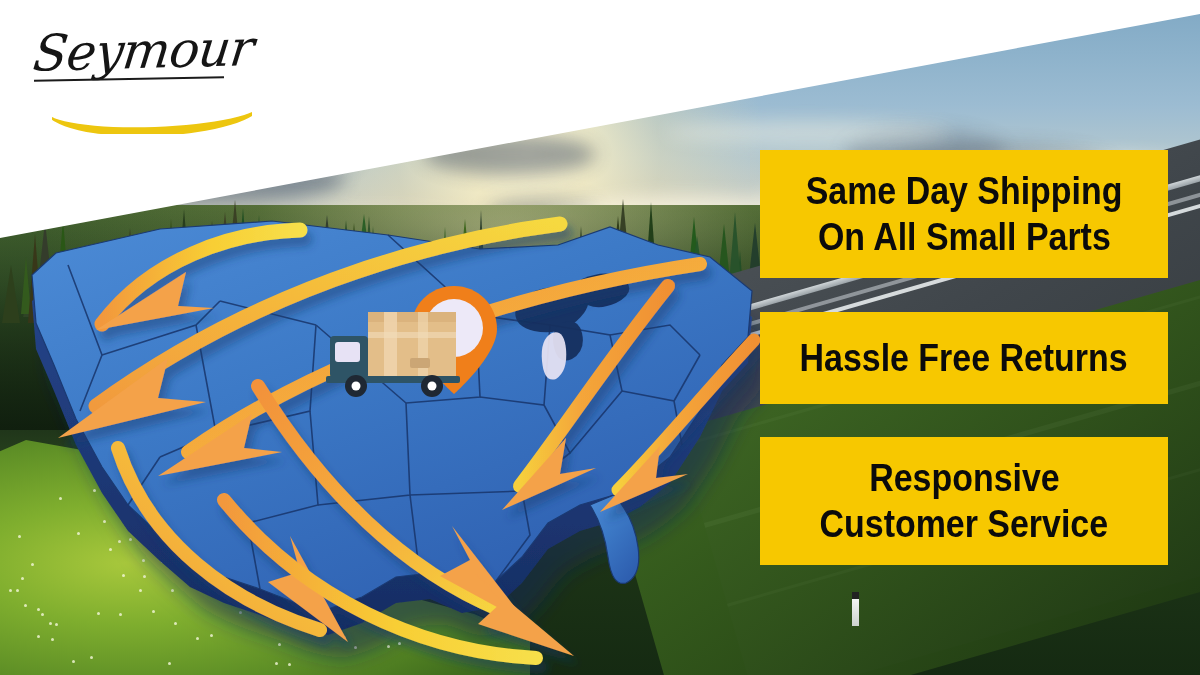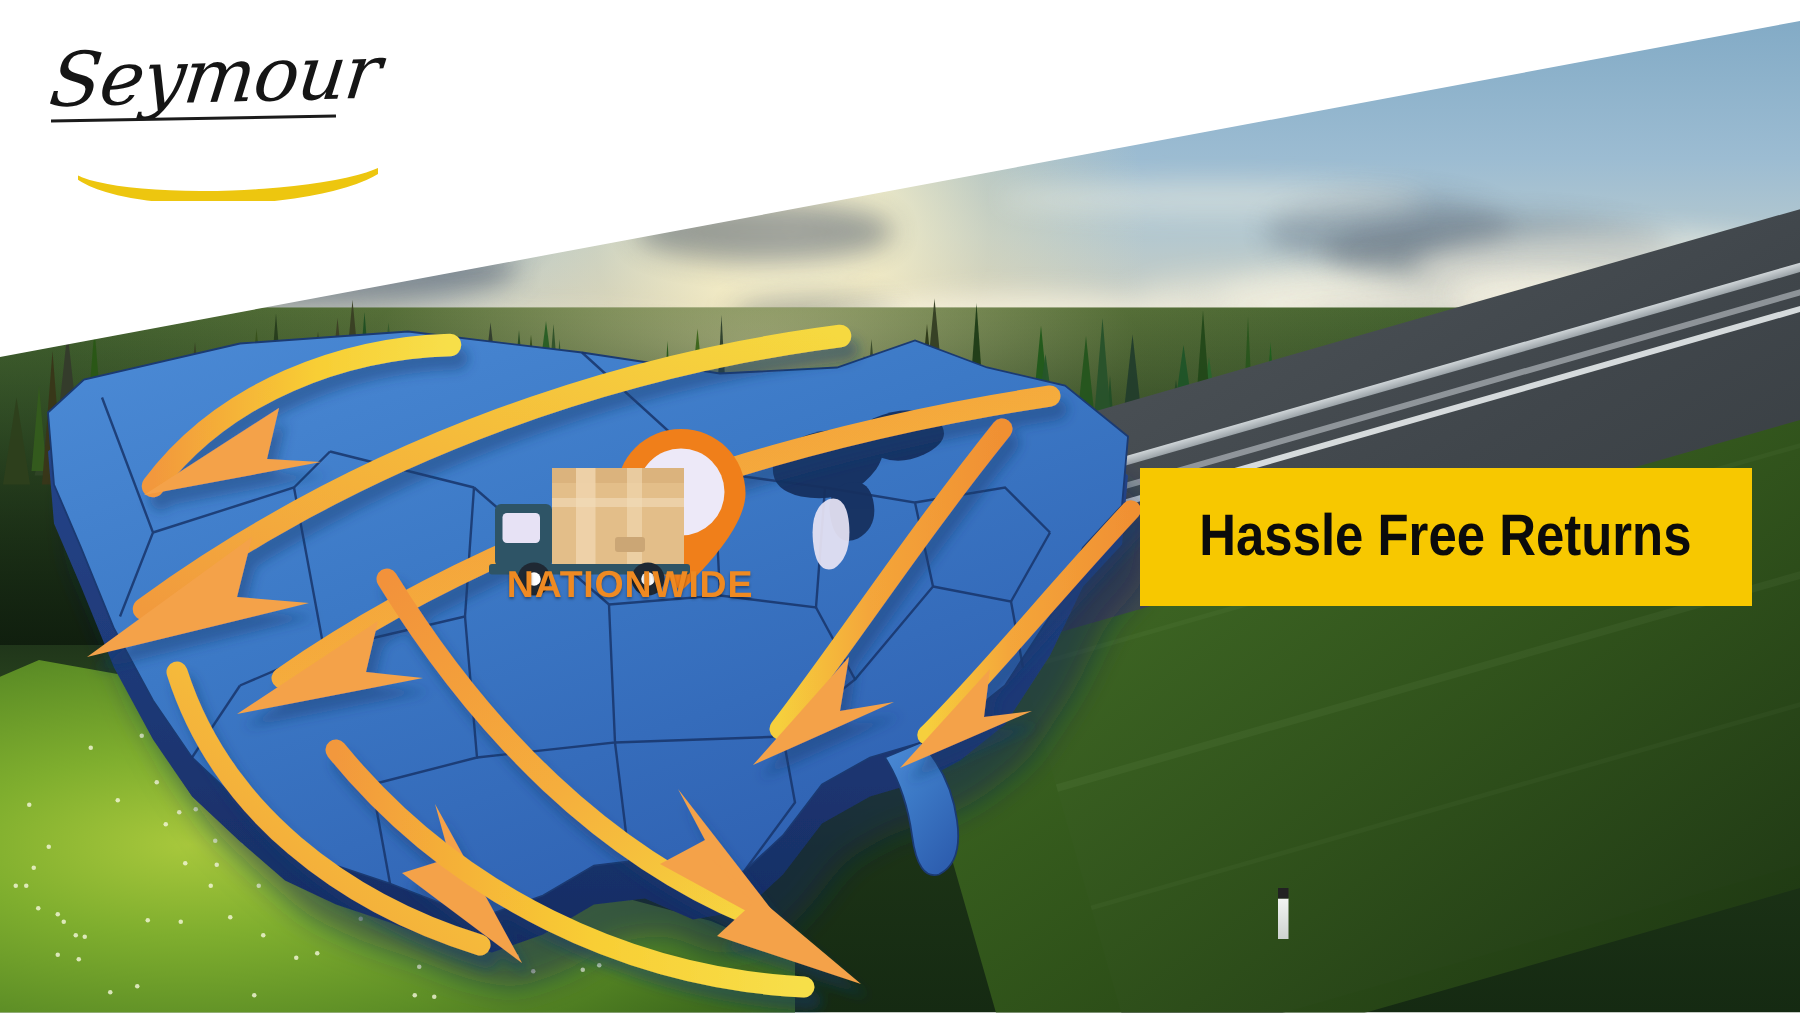--- a/index.html
+++ b/index.html
@@ -634,28 +634,35 @@
         <rect x="88" y="82" width="20" height="10" rx="2" fill="#CBA675"></rect>
         <rect x="4" y="100" width="134" height="7" rx="2" fill="#2E5466"></rect>
         <circle cx="34" cy="110" r="11" fill="#1F2833"></circle>
           <circle cx="34" cy="110" r="4.5" fill="#fff"></circle>
         <circle cx="110" cy="110" r="11" fill="#1F2833"></circle>
           <circle cx="110" cy="110" r="4.5" fill="#fff"></circle>
       </g>
     </svg>
   </div>
   <div class="nwtext">
-    <span class="nw1">NATIONWIDE</span>
   </div>
 
   <div class="logo">
     <div class="logoname">Seymour</div>
     <div class="logoline"></div>
     <div class="logoswoosh">
         <i></i>
       </div>
   </div>
 
+  <div class="box" id="box1">
+    <span>Same Day Shipping</span>
+    <span>On All Small Parts</span>
+  </div>
   <div class="box" id="box2">
     <span>Hassle Free Returns</span>
   </div>
+  <div class="box" id="box3">
+    <span>Responsive</span>
+    <span>Customer Service</span>
+  </div>
 
 </div>
 
 </body></html>

